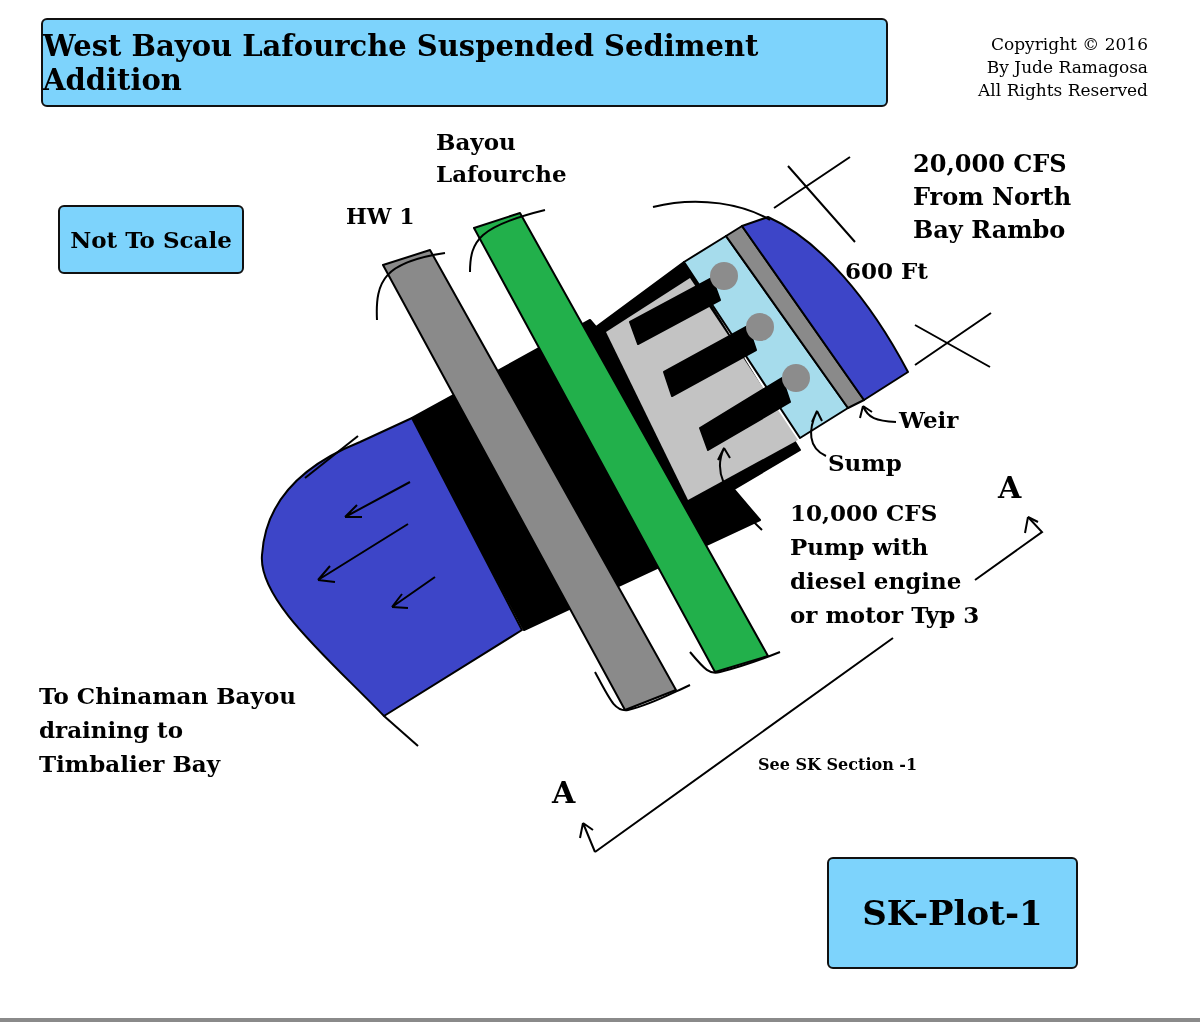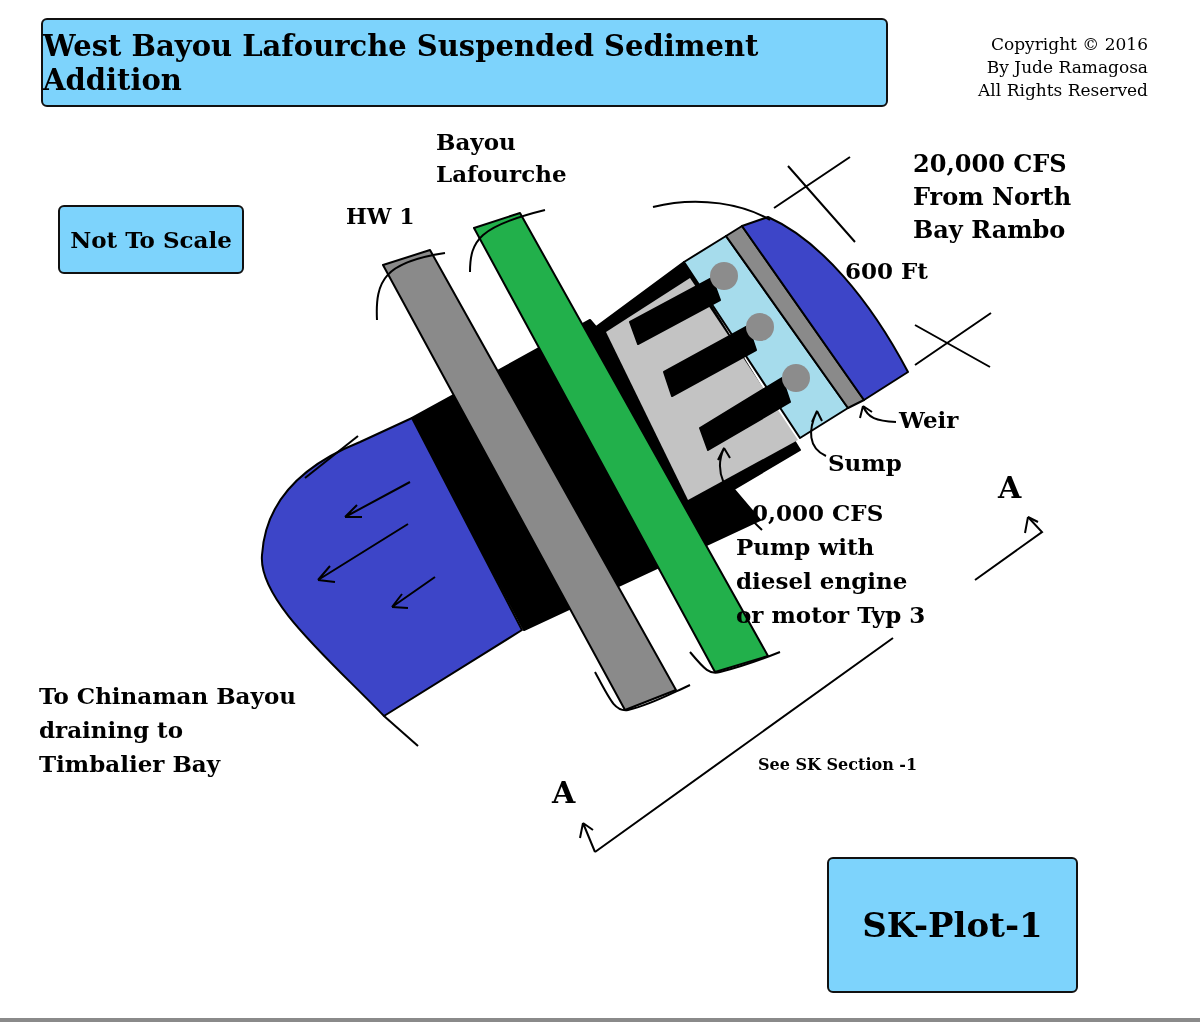--- a/index.html
+++ b/index.html
@@ -21,21 +21,21 @@
 <div style="position:absolute; left:930px; top:33px; width:218px; text-align:right; font-weight:normal; font-size:17px; line-height:23px;">
   <div>Copyright © 2016</div>
   <div>By Jude Ramagosa</div>
   <div>All Rights Reserved</div>
 </div>
 
 <div class="box" style="left:58px; top:205px; width:186px; height:69px;">
   <span style="font-weight:bold; font-size:23px;">Not To Scale</span>
 </div>
 
-<div class="box" style="left:827px; top:857px; width:251px; height:136px;">
+<div class="box" style="left:827px; top:857px; width:251px; height:112px;">
   <span style="font-weight:bold; font-size:34px;">SK-Plot-1</span>
 </div>
 
 <svg id="diagram" width="1200" height="1022" viewBox="0 0 1200 1022">
   <g stroke="#000" stroke-width="2" stroke-linejoin="round">
 
     <polygon points="412,418 590,320 760,520 524,630" fill="#000"></polygon>
 
     <path d="M412,418 L522,630 L384,716 C330,660 258,600 262,555 C266,490 320,458 360,442 Z" fill="#3d45c8"></path>
 
@@ -100,21 +100,21 @@
 <div class="lbl" style="left:913px; top:147px; font-size:24px; line-height:33px;">
   <div>20,000 CFS</div>
   <div>From North</div>
   <div>Bay Rambo</div>
 </div>
 
 <div class="lbl" style="left:845px; top:257px; font-size:23px;">600 Ft</div>
 <div class="lbl" style="left:899px; top:406px; font-size:23px;">Weir</div>
 <div class="lbl" style="left:828px; top:441px; font-size:23px;margin-top:8px;">Sump</div>
 
-<div class="lbl" style="left:736px; top:496px; font-size:23px; line-height:34px;">
+<div class="lbl" style="left:790px; top:496px; font-size:23px; line-height:34px;">
   <div>10,000 CFS</div>
   <div>Pump with</div>
   <div>diesel engine</div>
   <div>or motor Typ 3</div>
 </div>
 
 <div class="lbl" style="left:39px; top:679px; font-size:23px; line-height:34px;">
   <div>To Chinaman Bayou</div>
   <div>draining to</div>
   <div>Timbalier Bay</div>

